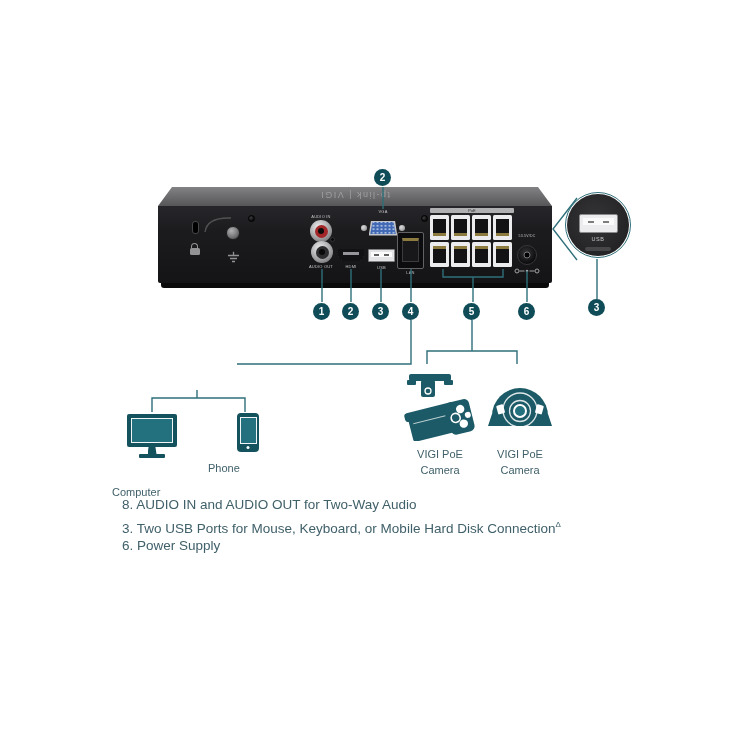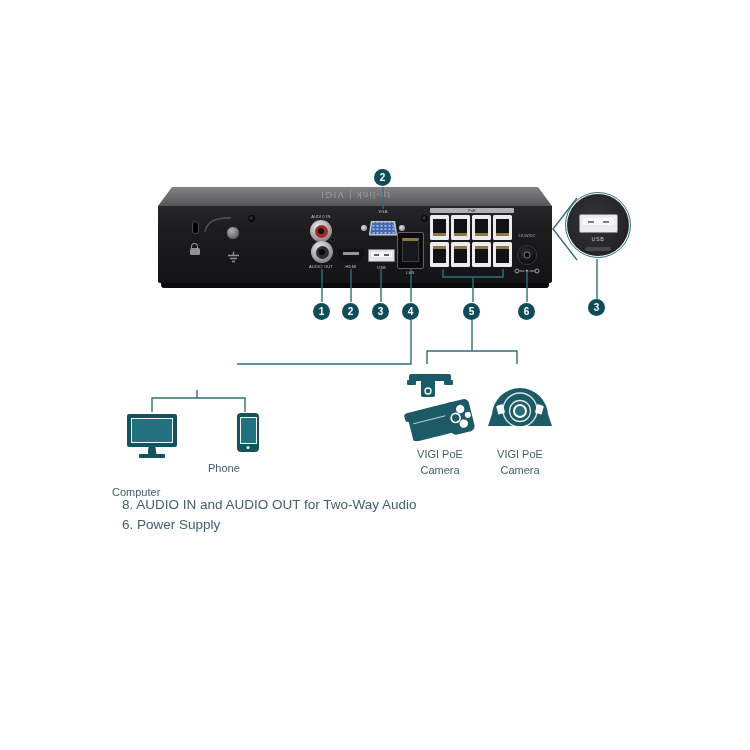--- a/index.html
+++ b/index.html
@@ -342,16 +342,17 @@
     <rect x="13" y="31" width="7" height="9" rx="1" fill="#fff" transform="rotate(-15 16 35)"></rect>
     <rect x="52" y="31" width="7" height="9" rx="1" fill="#fff" transform="rotate(15 56 35)"></rect>
   </svg>
   <div class="cam-label" style="left:480px;top:446px;">
     <div>VIGI PoE</div>
     <div>Camera</div>
   </div>
 
   <div class="notes">
     <div class="note">8. AUDIO IN and AUDIO OUT for Two-Way Audio</div>
+    <div class="note"><span>3. Two USB Ports for Mouse, Keyboard, or Mobile Hard Disk Connection</span><sup>Δ</sup></div>
     <div class="note">6. Power Supply</div>
   </div>
 
 </div>
 
 </body></html>

